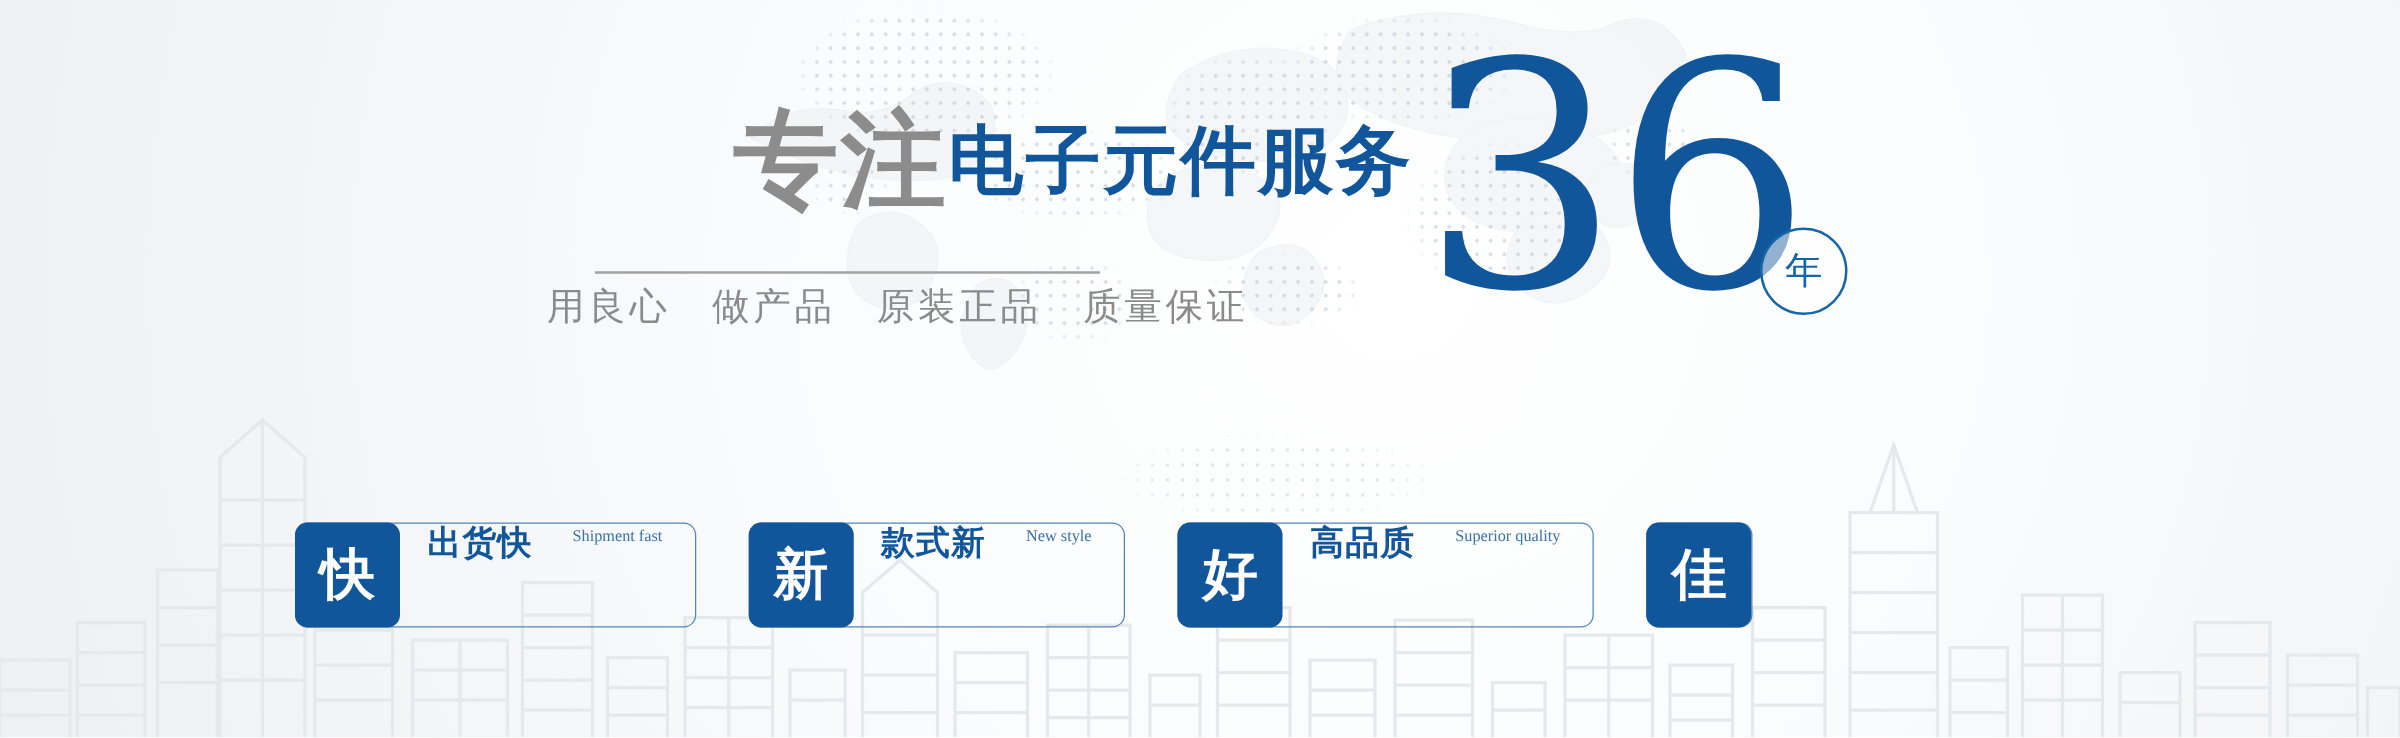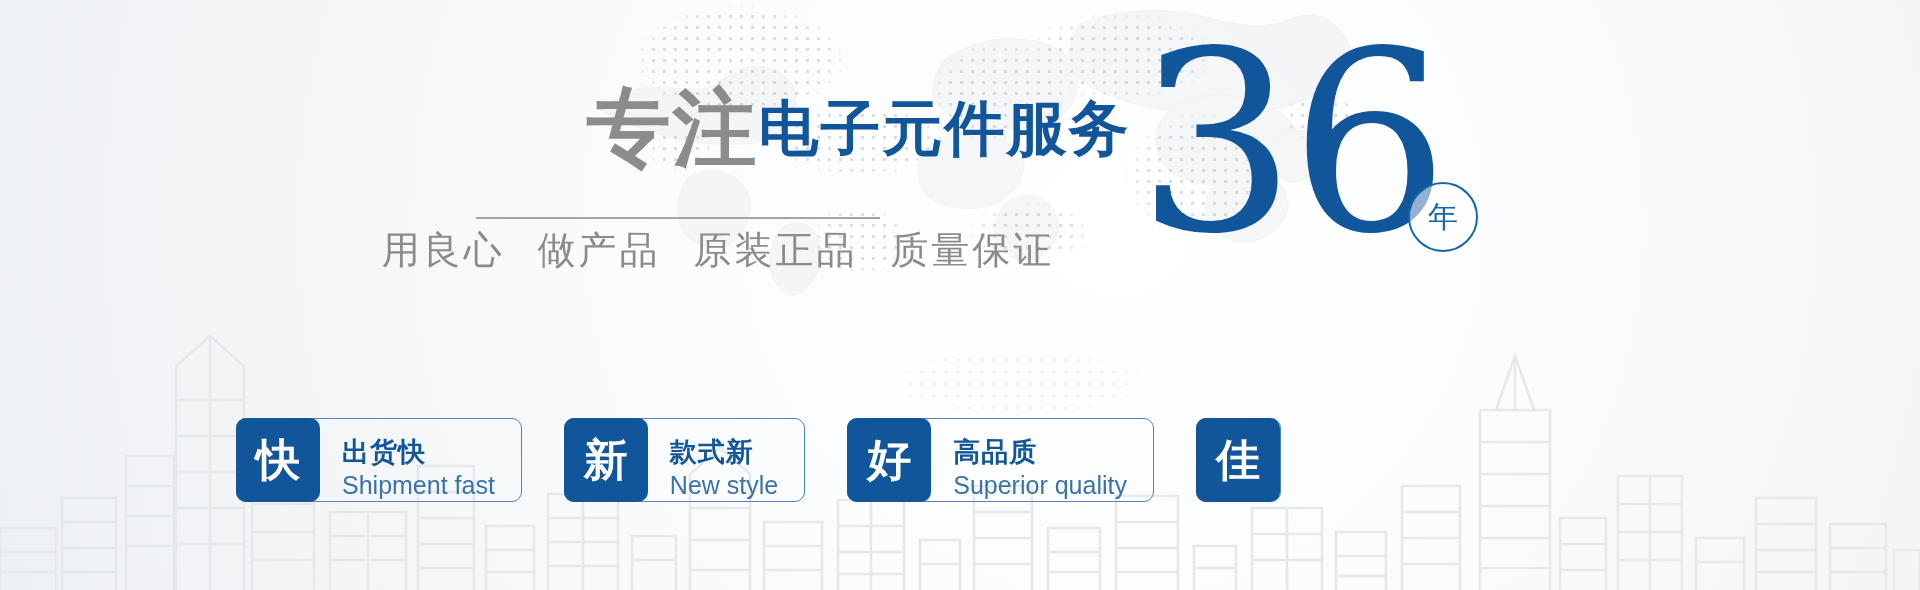--- a/index.html
+++ b/index.html
@@ -80,21 +80,21 @@
   
   #divider{
     position:absolute;left:476px;top:217px;width:404px;height:2px;
     background:#a3a3a3;
   }
   #subtitle{
     position:absolute;left:0px;top:225px;width:1920px;text-align:center;white-space:nowrap;
   }
   #subtitle .s-inner{display:inline-block;transform:translateX(-242px);}
   .sub-seg{
-    font-size:38px;color:#8b8b8b;letter-spacing:3px;font-weight:400;
+    font-size:30px;color:#8b8b8b;letter-spacing:3px;font-weight:400;
     font-family:"DejaVu Sans","Liberation Sans",sans-serif;
   }
   .sub-gap{display:inline-block;width:24px;}
 
   
   #years{
     position:absolute;left:1108px;top:18px;
     font-family:"DejaVu Serif","Liberation Serif",serif;
     font-size:250px;line-height:250px;font-weight:400;color:#11569b;
     letter-spacing:-6px;
@@ -125,31 +125,32 @@
   .card-badge{
     width:84px;min-width:84px;height:84px;margin:-1px 0 -1px -1px;
     background:#11569b;border-radius:10px;
     display:flex;align-items:center;justify-content:center;
   }
   .card-badge span{
     font-size:44px;color:#ffffff;font-weight:700;line-height:1;
     font-family:"DejaVu Sans","Liberation Sans",sans-serif;
   }
   .card-text{
-    display:flex;flex-direction:column;justify-content:flex-end;
+    display:flex;flex-direction:row;justify-content:flex-end;
     padding:0 26px 0 22px;
+    gap:32px;
   }
   .card-cn{
     font-size:27px;font-weight:700;color:#11569b;line-height:1.18;
     letter-spacing:1px;
     font-family:"DejaVu Sans","Liberation Sans",sans-serif;
   }
   .card-en{
-    font-size:25px;font-weight:400;color:#3a72aa;line-height:1.25;margin-top:2px;
-    font-family:Liberation Sans, sans-serif;
+    font-size:13px;font-weight:400;color:#3a72aa;line-height:1.25;margin-top:2px;
+    font-family:Liberation Serif, serif;
   }
 </style>
 </head>
 <body>
 
 <div id="banner">
 
   <div class="layer">
 
     <svg id="mapghost" viewBox="0 0 960 340">

